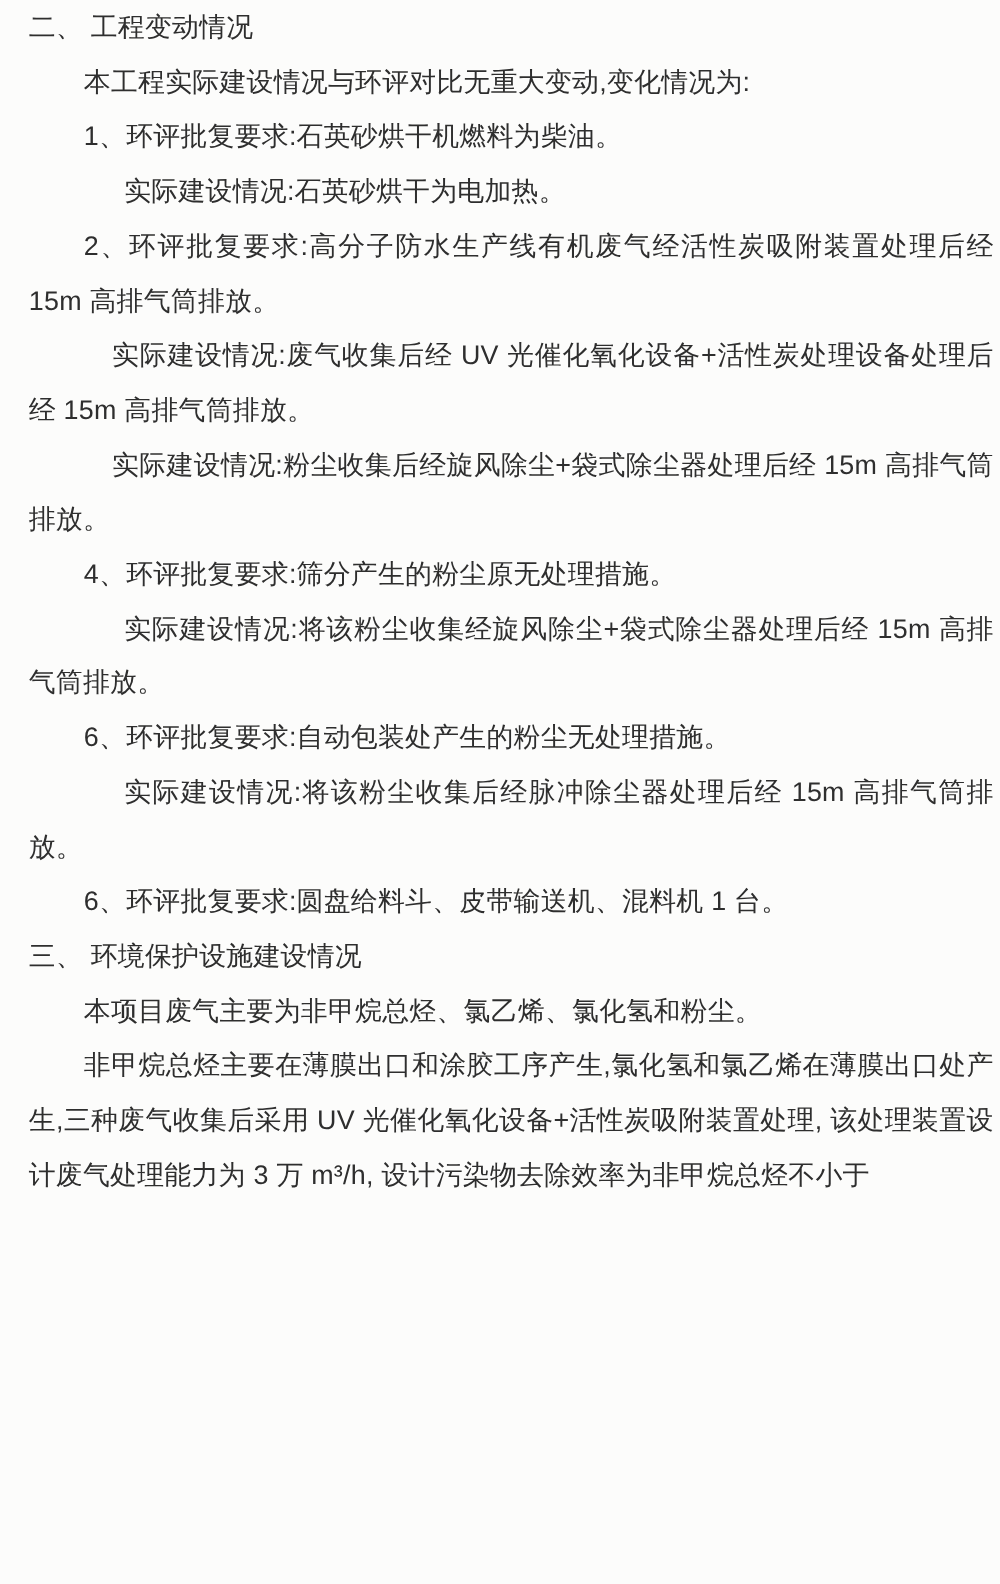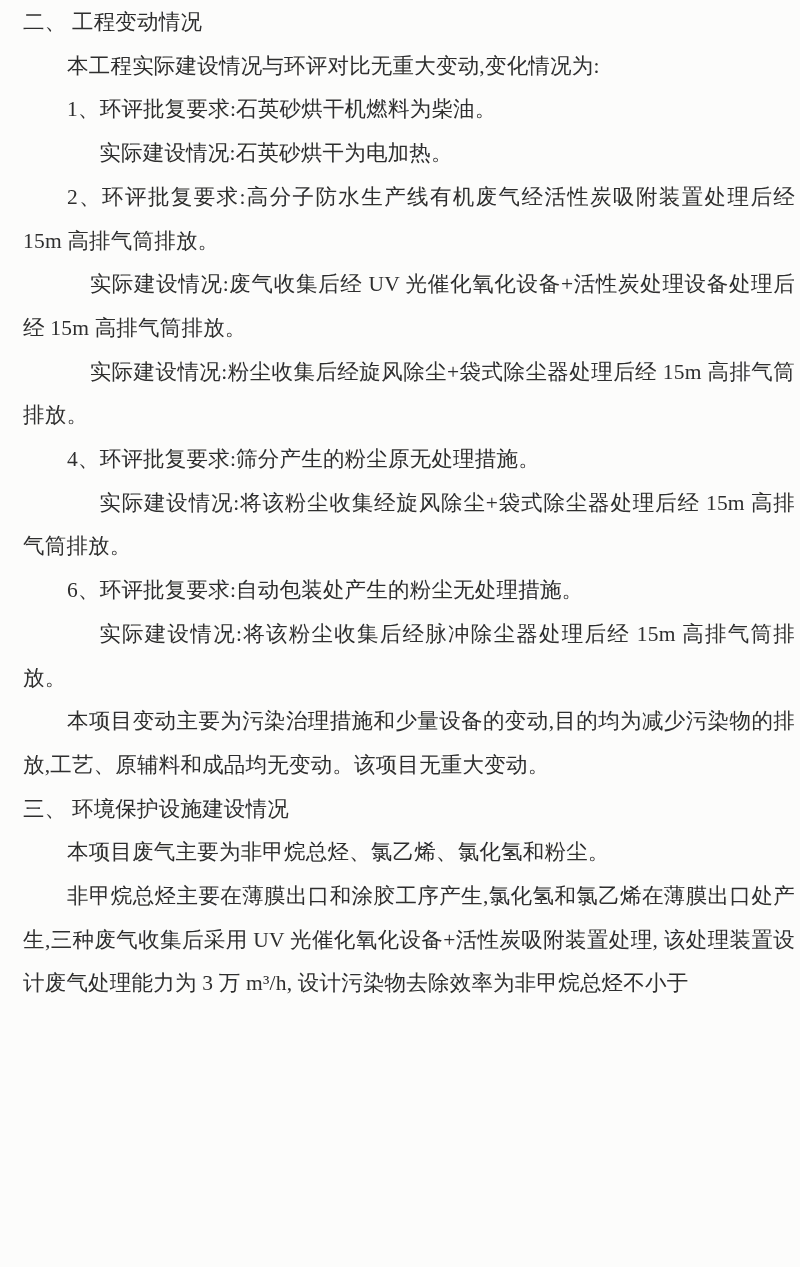--- a/index.html
+++ b/index.html
@@ -10,21 +10,21 @@
     width: 800px;
     height: 1267px;
     background: #fcfcfb;
     overflow: hidden;
   }
   .page {
     box-sizing: border-box;
     width: 800px;
     height: 1267px;
     padding: 1px 5px 0 23px;
-    font-family: Liberation Serif, serif;
+    font-family: Liberation Sans, sans-serif;
     font-size: 21.5px;
     line-height: 43.7px;
     color: #2e2e2e;
     letter-spacing: 0.2px;
   }
   .page p {
     margin: 0;
     padding: 0;
     text-align: justify;
     text-justify: inter-ideograph;
@@ -54,21 +54,21 @@
   <p class="ind3">实际建设情况:废气收集后经 UV 光催化氧化设备+活性炭处理设备处理后经 15m 高排气筒排放。</p>
 
   <p class="ind3">实际建设情况:粉尘收集后经旋风除尘+袋式除尘器处理后经 15m 高排气筒排放。</p>
 
   <p class="ind2">4、环评批复要求:筛分产生的粉尘原无处理措施。</p>
   <p class="ind35">实际建设情况:将该粉尘收集经旋风除尘+袋式除尘器处理后经 15m 高排气筒排放。</p>
 
   <p class="ind2">6、环评批复要求:自动包装处产生的粉尘无处理措施。</p>
   <p class="ind35">实际建设情况:将该粉尘收集后经脉冲除尘器处理后经 15m 高排气筒排放。</p>
 
+  <p class="ind2">6、环评批复要求:圆盘给料斗、皮带输送机、混料机 1 台。</p>
 
-  <p class="ind2">本项目变动主要为污染治理措施和少量设备的变动,目的均为减少污染物的排放,工艺、原辅料和成品均无变动。该项目无重大变动。</p>
 
   <p class="h0">三、 环境保护设施建设情况</p>
 
   <p class="ind2">本项目废气主要为非甲烷总烃、氯乙烯、氯化氢和粉尘。</p>
   <p class="ind2">非甲烷总烃主要在薄膜出口和涂胶工序产生,氯化氢和氯乙烯在薄膜出口处产生,三种废气收集后采用 UV 光催化氧化设备+活性炭吸附装置处理, 该处理装置设计废气处理能力为 3 万 m³/h, 设计污染物去除效率为非甲烷总烃不小于</p>
 
 </div>
 
 </body></html>

